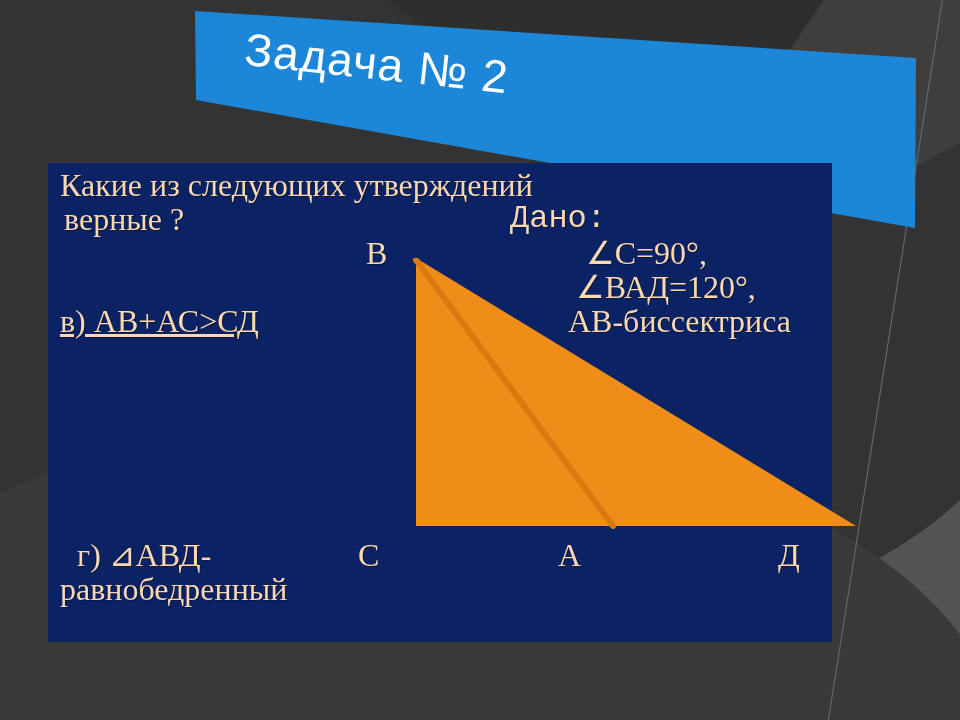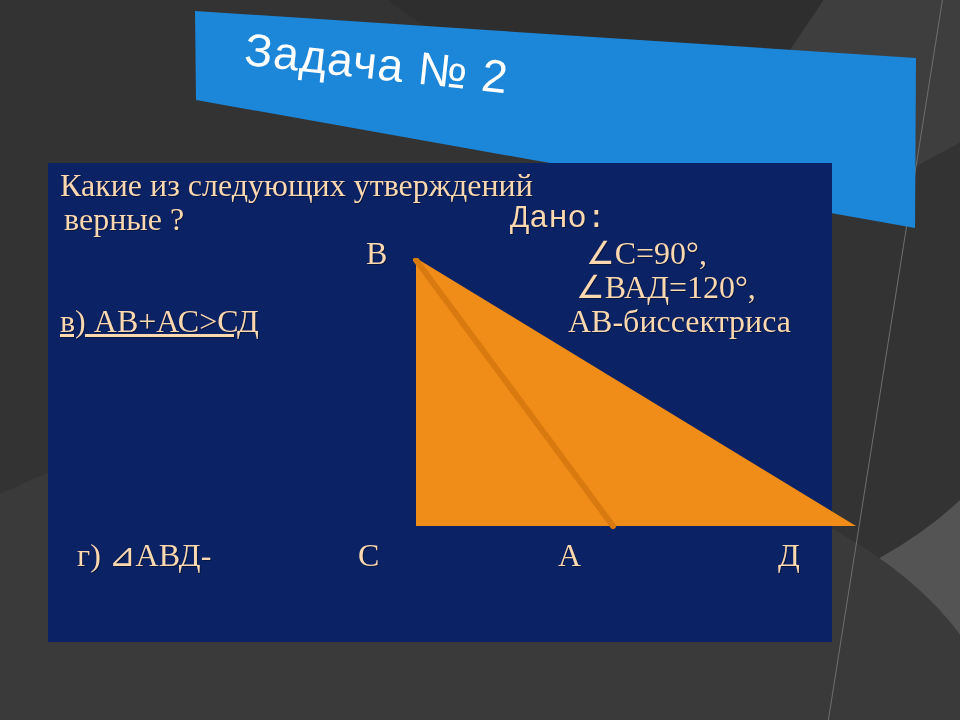--- a/index.html
+++ b/index.html
@@ -179,20 +179,21 @@
         <polygon points="48,0 48,268 488,268" fill="#f08c18"></polygon>
         <line x1="48" y1="2" x2="245" y2="268" stroke="#d97a10" stroke-width="6" stroke-linecap="round"></line>
       </svg>
     </div>
 
     <div class="txt" id="line-q1">Какие из следующих утверждений</div>
     <div class="txt" id="line-q2">верные ?</div>
 
     <div class="txt" id="line-v">в) АВ+АС&gt;СД</div>
     <div class="txt" id="line-g1">г) ⊿АВД-</div>
+    <div class="txt" id="line-g2">равнобедренный</div>
 
     <div class="txt" id="line-given">Дано:</div>
     <div class="txt" id="line-d1">∠С=90°,</div>
     <div class="txt" id="line-d2">∠ВАД=120°,</div>
     <div class="txt" id="line-d3">АВ-биссектриса</div>
 
     <div class="txt" id="lbl-B">В</div>
     <div class="txt" id="lbl-C">С</div>
     <div class="txt" id="lbl-A">А</div>
     <div class="txt" id="lbl-D">Д</div>

